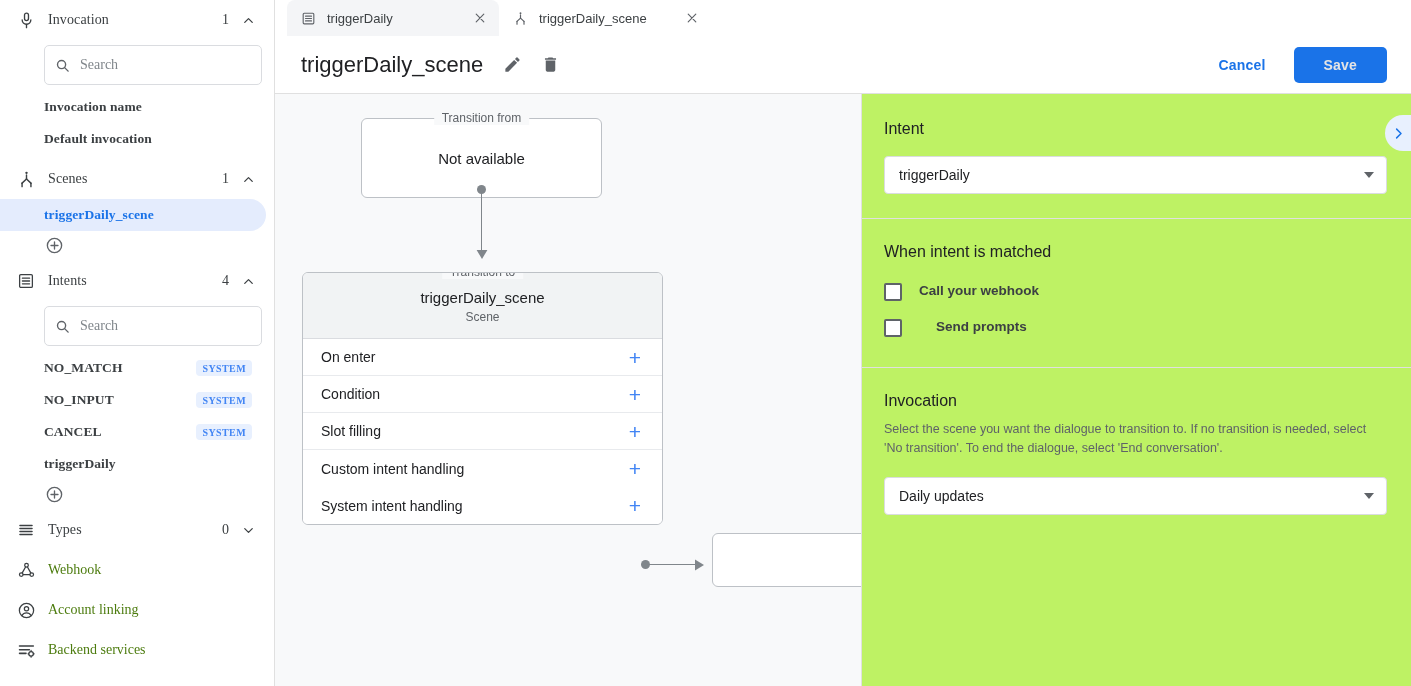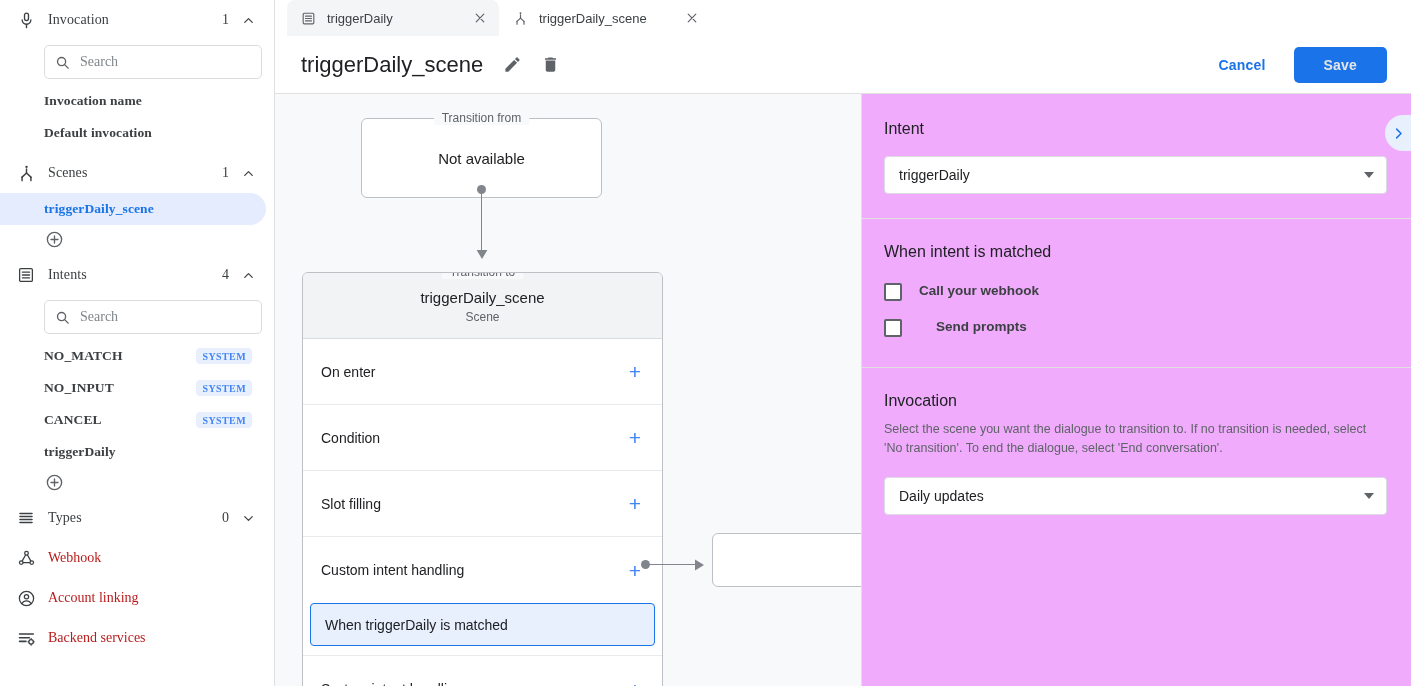--- a/index.html
+++ b/index.html
@@ -36,25 +36,25 @@
   .nav-group-head .glabel {
     flex: 1 1 auto; font-size: 14px; color: #3c4043; letter-spacing: .1px;
   }
   .nav-group-head .gcount {
     font-size: 14px; color: #3c4043; margin-right: 12px;
   }
   .nav-group-head .gchev { color: #3c4043; display: flex; align-items: center; }
 
   .search-box {
     margin: 5px 12px 6px 44px;
-    height: 28px;
+    height: 40px;
     border: 1px solid #dadce0;
     border-radius: 5px;
     display: flex; align-items: center;
-    padding: 16px 10px;
+    padding: 7px 10px;
     background: #fff;
   }
   .search-box .sicon { color: #5f6368; display: flex; align-items: center; margin-right: 10px; }
   .search-box .stext { font-size: 14px; color: #80868b; }
 
   .nav-item {
     display: flex; align-items: center;
     height: 32px;
     margin: 0 8px 0 0;
     padding: 0 14px 0 44px;
@@ -79,21 +79,21 @@
   }
   .nav-leaf {
     display: flex; align-items: center;
     height: 40px; padding: 0 18px 0 14px; cursor: pointer;
   }
   .nav-leaf .gicon {
     width: 24px; height: 24px; flex: 0 0 24px;
     display: flex; align-items: center; justify-content: center;
     color: #3c4043; margin-right: 10px;
   }
-  .nav-leaf .glabel { flex: 1 1 auto; font-size: 14px; color: #b91c1c; }
+  .nav-leaf .glabel { flex: 1 1 auto; font-size: 14px; color: #4d7c0f; }
 
   
   #main { flex: 1 1 auto; display: flex; flex-direction: column; position: relative; }
 
   
   #tabbar {
     height: 36px; background: #ffffff;
     display: flex; align-items: flex-end;
     padding-left: 12px; position: relative; flex: 0 0 36px;
   }
@@ -176,21 +176,21 @@
   }
   #scene-card .sc-head {
     background: #f1f3f4;
     border-bottom: 1px solid #dadce0;
     padding: 16px 0 14px 0;
     text-align: center;
   }
   #scene-card .sc-title { font-size: 15px; color: #202124; }
   #scene-card .sc-sub { font-size: 12px; color: #5f6368; margin-top: 4px; }
   .sc-row {
-    height: 66px; display: flex; align-items: center;
+    height: 37px; display: flex; align-items: center;
     padding: 0 16px 0 18px;
     border-bottom: 1px solid #e8eaed;
     background: #fff;
   }
   .sc-row:last-child { border-bottom: none; }
   .sc-row .rlabel { flex: 1 1 auto; font-size: 14px; color: #202124; }
   .sc-row .rplus {
     width: 22px; height: 22px; display: flex; align-items: center; justify-content: center;
     color: #4285f4; font-size: 21px; line-height: 1; cursor: pointer; font-weight: 300;
   }
@@ -208,21 +208,21 @@
 
   .dot {
     position: absolute; width: 9px; height: 9px; border-radius: 50%;
     background: #80868b;
   }
   .edge-line { position: absolute; background: #80868b; }
 
   
   #panel {
     width: 549px; flex: 0 0 549px;
-    background: #f0abfc; position: relative; overflow: hidden;
+    background: #bef264; position: relative; overflow: hidden;
   }
   .panel-sec { padding: 26px 24px 24px 22px; border-bottom: 1px solid #e0e0e0; }
   .panel-sec.last { border-bottom: none; }
   .panel-h { font-size: 16px; color: #202124; }
   .panel-desc { font-size: 12.5px; color: #5f6368; line-height: 1.55; margin-top: 10px; }
   .select-field {
     margin-top: 18px; height: 38px;
     border: 1px solid #dadce0; border-radius: 4px;
     display: flex; align-items: center; padding: 0 12px 0 14px;
     background: #fff; cursor: pointer;
@@ -500,23 +500,20 @@
             <span class="rplus">+</span>
           </div>
           <div class="sc-row">
             <span class="rlabel">Slot filling</span>
             <span class="rplus">+</span>
           </div>
           <div class="sc-row" style="border-bottom:none;">
             <span class="rlabel">Custom intent handling</span>
             <span class="rplus">+</span>
           </div>
-          <div class="sc-sub-block">
-            <div class="handler-chip">When triggerDaily is matched</div>
-          </div>
           <div class="sc-row">
             <span class="rlabel">System intent handling</span>
             <span class="rplus">+</span>
           </div>
         </div>
 
         <div class="dot" style="left:366px; top:466px;"></div>
         <div class="edge-line" style="left:371px; top:470px; width:52px; height:1px;"></div>
         <div style="position:absolute; left:418px; top:464px;">
           <svg width="12" height="14" viewBox="0 0 12 14">

